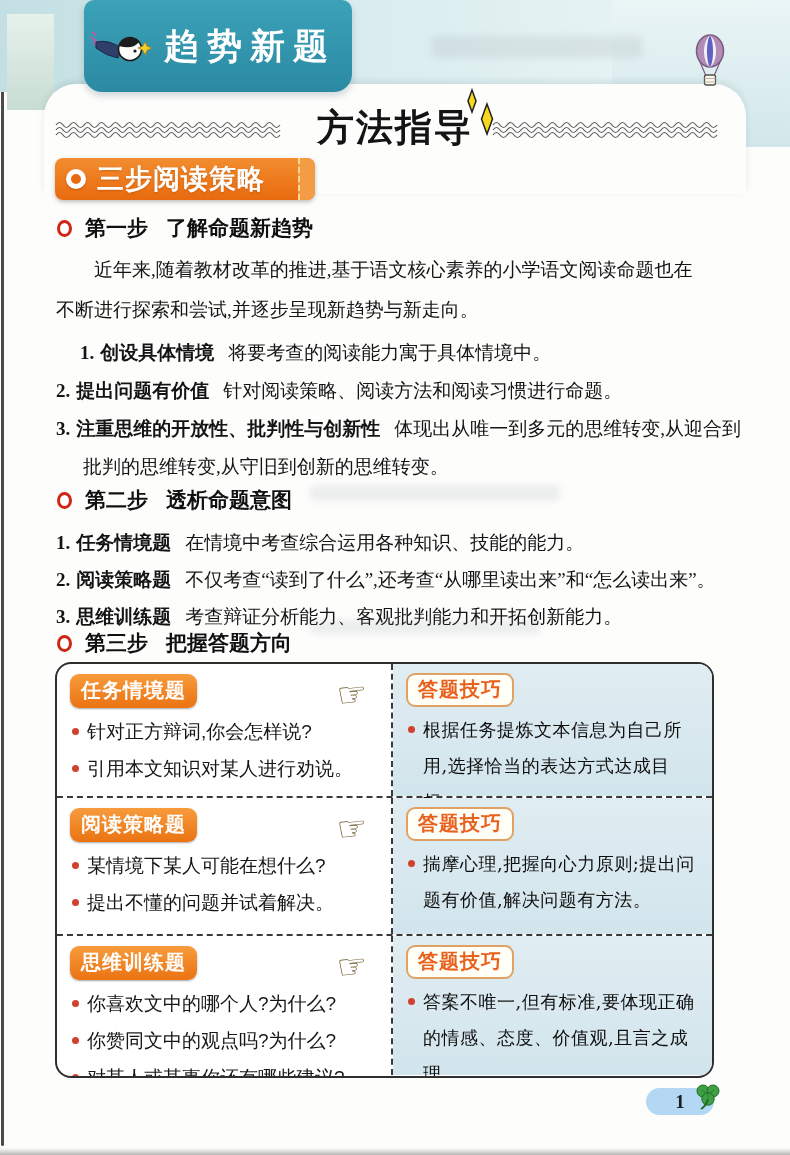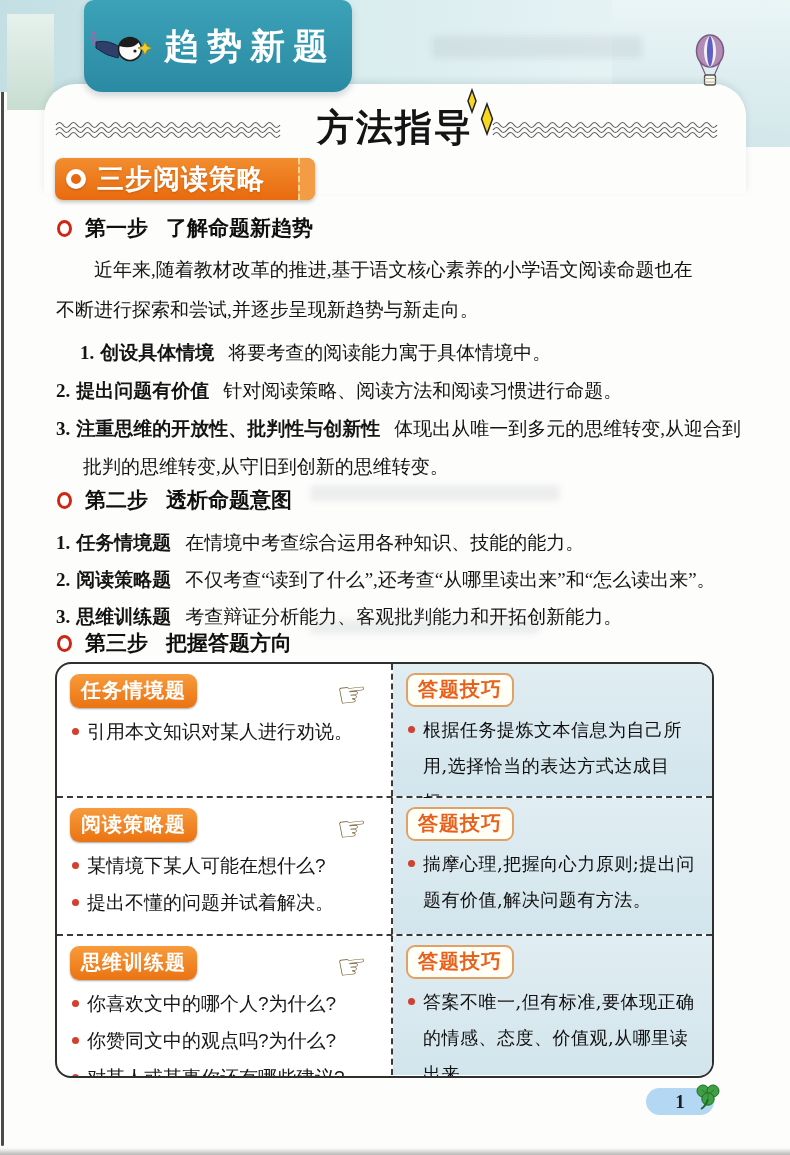--- a/index.html
+++ b/index.html
@@ -181,20 +181,21 @@
   <span class="step-title">把握答题方向</span>
 </div>
 
 <div class="abs atable">
 
   <div class="t-row r1">
     <div class="t-left">
       <span class="cat-badge">任务情境题</span>
       <span class="hand">☞</span>
       <ul class="qlist">
+        <li>针对正方辩词,你会怎样说?</li>
         <li>引用本文知识对某人进行劝说。</li>
       </ul>
     </div>
     <div class="t-right">
       <span class="tip-badge">答题技巧</span>
       <ul class="qlist tiplist">
         <li>根据任务提炼文本信息为自己所用,选择恰当的表达方式达成目标。</li>
       </ul>
     </div>
   </div>
@@ -222,21 +223,21 @@
       <span class="hand">☞</span>
       <ul class="qlist">
         <li>你喜欢文中的哪个人?为什么?</li>
         <li>你赞同文中的观点吗?为什么?</li>
         <li>对某人或某事你还有哪些建议?</li>
       </ul>
     </div>
     <div class="t-right">
       <span class="tip-badge">答题技巧</span>
       <ul class="qlist tiplist">
-        <li>答案不唯一,但有标准,要体现正确的情感、态度、价值观,从哪里读出来。</li>
+        <li>答案不唯一,但有标准,要体现正确的情感、态度、价值观,且言之成理。</li>
       </ul>
     </div>
   </div>
 
 </div>
 
 <div class="abs pill">
   <span>1</span>
   <svg class="clover" width="32" height="32" viewBox="0 0 32 32">
     <circle cx="11" cy="10" r="6" fill="#3f9f43" stroke="#1f6b24" stroke-width="1"></circle>

